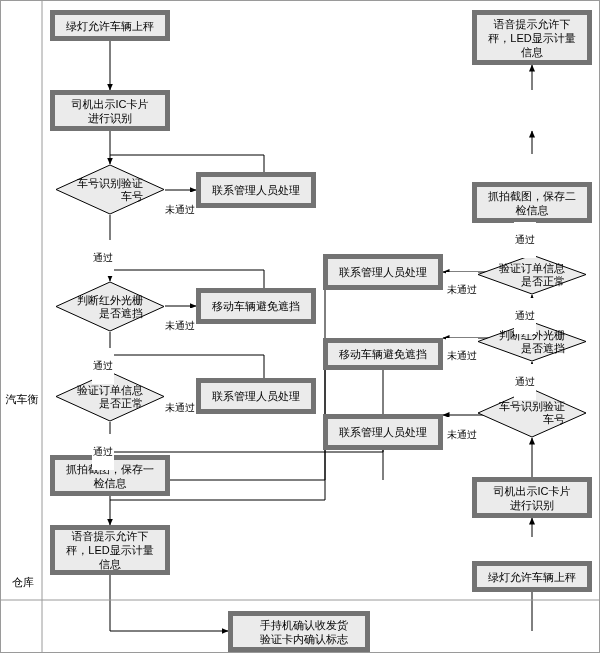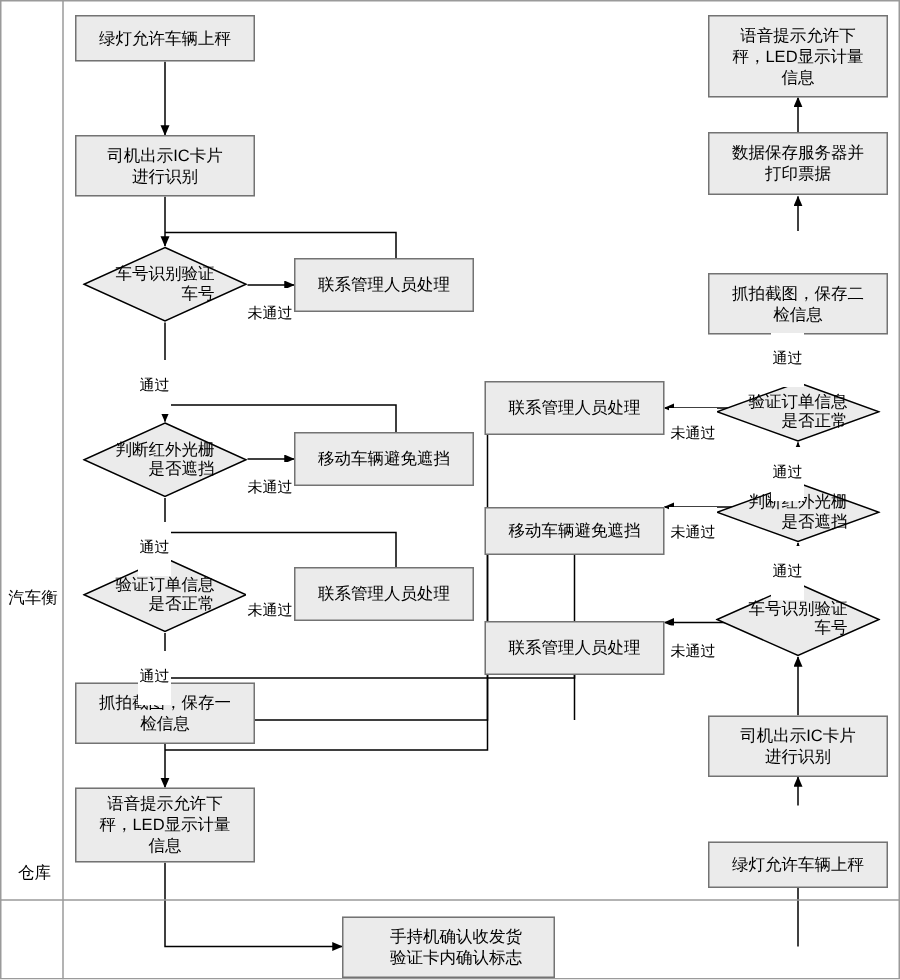--- a/index.html
+++ b/index.html
@@ -18,21 +18,21 @@
     font-size:11px;
     color:#000;
     line-height:14px;
     text-align:center;
   }
 
   .node{
     position:absolute;
     box-sizing:border-box;
     background:#ebebeb;
-    border:1px solid #737373;
+    border:5px solid #737373;
     font-size:11px;
     line-height:14px;
     text-align:center;
     display:flex;
     align-items:center;
     justify-content:center;
     padding:1px 2px;
     white-space:pre-line;
   }
 
@@ -190,22 +190,20 @@
       <polygon points="55,1 109,20.5 55,40 1,20.5" fill="#ebebeb" stroke="#000" stroke-width="1"></polygon>
     </svg>
     <div class="dtext">验证订单信息
 是否正常</div>
   </div>
 
   <div class="node" style="left:323px;top:254px;width:120px;height:36px;">联系管理人员处理</div>
 
   <div class="node" style="left:472px;top:154px;width:120px;height:41px;margin-top:28px;">抓拍截图，保存二
 检信息</div>
-  <div class="node" style="left:472px;top:88px;width:120px;height:42px;">数据保存服务器并
-打印票据</div>
   <div class="node" style="left:472px;top:10px;width:120px;height:55px;">语音提示允许下
 秤，LED显示计量
 信息</div>
 
   <div class="elabel" style="left:164px;top:192px;">未通过</div>
   <div class="elabel" style="left:92px;top:240px;">通过</div>
   <div class="elabel" style="left:164px;top:308px;">未通过</div>
   <div class="elabel" style="left:92px;top:348px;">通过</div>
   <div class="elabel" style="left:164px;top:390px;">未通过</div>
   <div class="elabel" style="left:92px;top:434px;">通过</div>

